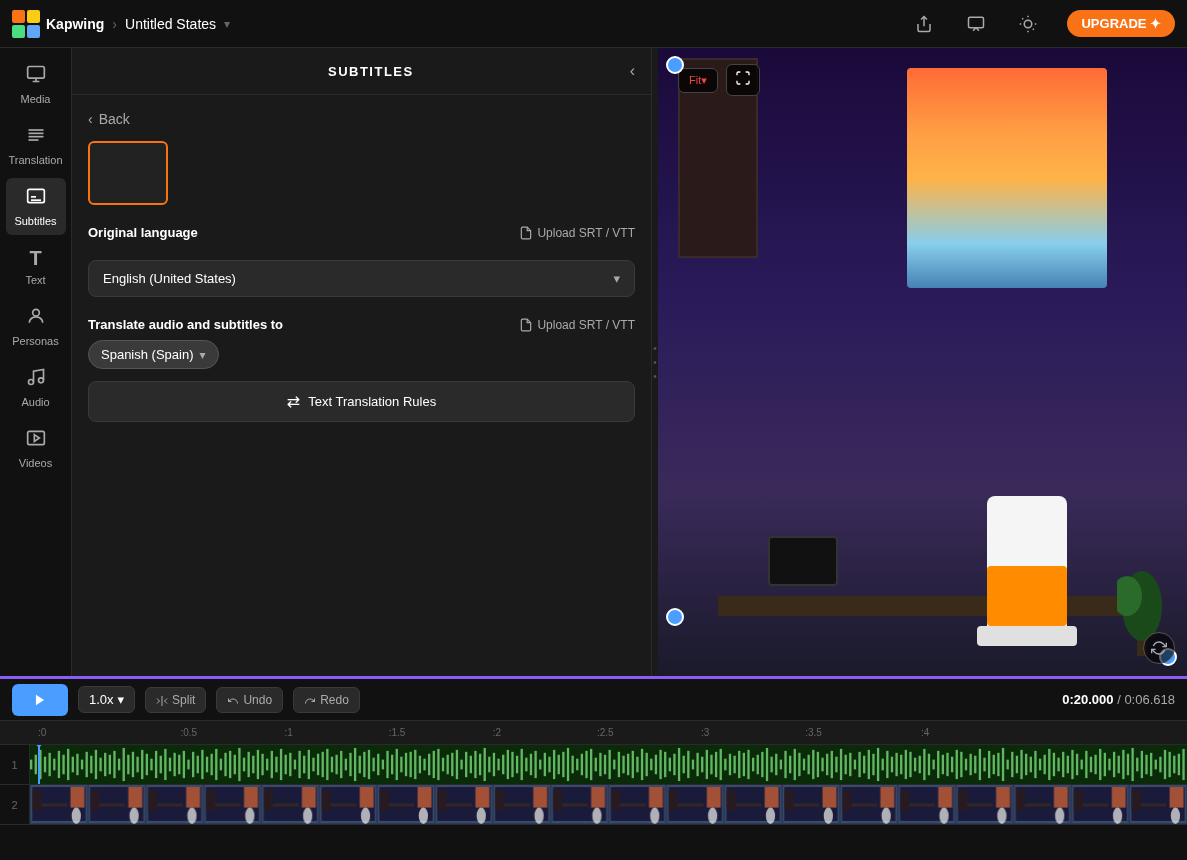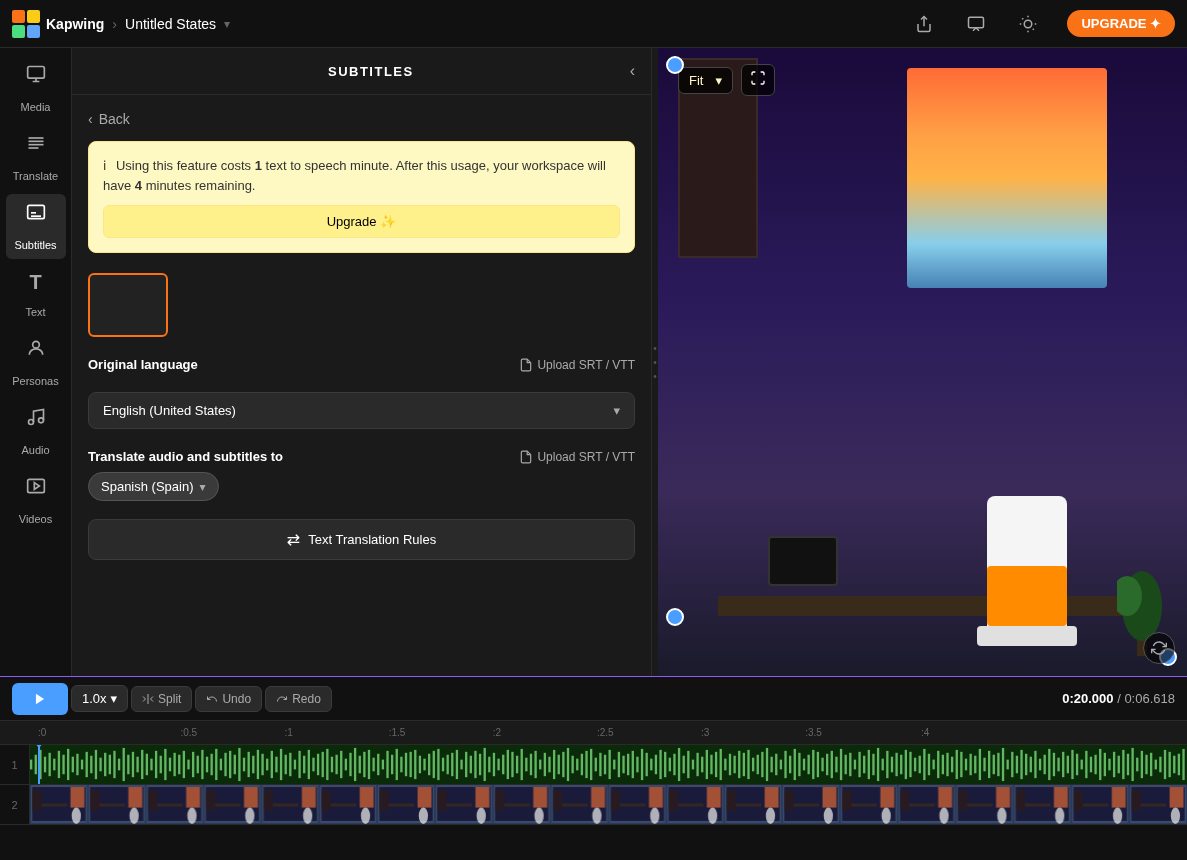--- a/index.html
+++ b/index.html
@@ -89,21 +89,21 @@
       align-items: center;
       padding: 8px 0;
       gap: 4px;
       border-right: 1px solid #2a2a2a;
       flex-shrink: 0;
     }
     .sidebar-item {
       display: flex;
       flex-direction: column;
       align-items: center;
-      gap: 12px;
+      gap: 4px;
       padding: 8px 4px;
       cursor: pointer;
       border-radius: 6px;
       width: 60px;
       color: #aaa;
     }
     .sidebar-item.active {
       background: #2a2a2a;
       color: #fff;
     }
@@ -259,21 +259,21 @@
       display: flex;
       align-items: center;
       gap: 6px;
       background: #3a3a3a;
       border: 1px solid #555;
       border-radius: 16px;
       padding: 6px 12px;
       font-size: 13px;
       color: #fff;
       cursor: pointer;
-      margin-bottom: 6px;
+      margin-bottom: 0;
     }
     .tag-arrow { color: #aaa; font-size: 12px; }
 
     
     .edit-rules-btn {
       width: 100%;
       background: #2a2a2a;
       border: 1px solid #3a3a3a;
       border-radius: 8px;
       padding: 10px;
@@ -315,27 +315,27 @@
       padding: 8px 12px;
       position: absolute;
       top: 8px;
       left: 8px;
       z-index: 10;
     }
     .fit-btn {
       background: rgba(0,0,0,0.7);
       border: 1px solid #444;
       border-radius: 6px;
-      color: #fef9c3;
-      font-size: 13px;
+      color: #ef4444;
+      font-size: 11px;
       padding: 5px 10px;
       cursor: pointer;
       display: flex;
       align-items: center;
-      gap: 12px;
+      gap: 0;
     }
     .preview-icon-btn {
       background: rgba(0,0,0,0.7);
       border: 1px solid #444;
       border-radius: 6px;
       color: #fff;
       font-size: 16px;
       padding: 5px 8px;
       cursor: pointer;
     }
@@ -452,22 +452,22 @@
       z-index: 20;
     }
 
     
     .bottom-controls {
       background: #111;
       height: 44px;
       display: flex;
       align-items: center;
       padding: 0 12px;
-      gap: 3px;
-      border-top: 1px solid #8b5cf6;
+      gap: 10px;
+      border-top: 3px solid #8b5cf6;
       flex-shrink: 0;
     }
     .play-btn {
       background: #4a9eff;
       border: none;
       border-radius: 6px;
       width: 56px;
       height: 32px;
       display: flex;
       align-items: center;
@@ -490,21 +490,21 @@
     }
     .split-btn, .undo-btn, .redo-btn {
       background: #2a2a2a;
       border: 1px solid #3a3a3a;
       border-radius: 6px;
       color: #aaa;
       font-size: 12px;
       padding: 5px 10px;
       cursor: pointer;
       display: flex;
-      align-items: center;
+      align-items: flex-end;
       gap: 4px;
     }
     .bottom-spacer { flex: 1; }
     .time-display {
       font-size: 13px;
       color: #aaa;
       font-variant-numeric: tabular-nums;
     }
     .time-current { color: #fff; font-weight: 600; }
 
@@ -645,21 +645,21 @@
     </div>
     <div class="sidebar-item">
       <span class="sidebar-item-icon">
         <svg width="20" height="20" viewBox="0 0 24 24" fill="none" stroke="currentColor" stroke-width="2">
           <line x1="3" y1="6" x2="21" y2="6"></line>
           <line x1="3" y1="10" x2="21" y2="10"></line>
           <line x1="3" y1="14" x2="21" y2="14"></line>
           <line x1="3" y1="18" x2="15" y2="18"></line>
         </svg>
       </span>
-      <span class="sidebar-item-label">Translate</span>
+      <span class="sidebar-item-label">Translation</span>
     </div>
     <div class="sidebar-item active">
       <span class="sidebar-item-icon">
         <svg width="20" height="20" viewBox="0 0 24 24" fill="none" stroke="currentColor" stroke-width="2">
           <rect x="2" y="4" width="20" height="16" rx="2"></rect>
           <line x1="6" y1="13" x2="12" y2="13"></line>
           <line x1="6" y1="17" x2="18" y2="17"></line>
         </svg>
       </span>
       <span class="sidebar-item-label">Subtitles</span>
@@ -704,27 +704,20 @@
       <span class="panel-title">SUBTITLES</span>
       <button class="panel-collapse-btn">‹</button>
     </div>
     <div class="panel-body">
 
       <button class="back-btn">
         <span>‹</span>
         <span>Back</span>
       </button>
 
-      <div class="warning-box">
-        <div class="warning-box-text">
-          <span style="margin-right:6px;">ℹ</span>
-          <span>Using this feature costs </span><strong>1</strong><span> text to speech minute. After this usage, your workspace will have </span><strong>4</strong><span> minutes remaining.</span>
-        </div>
-        <button class="upgrade-yellow-btn">Upgrade ✨</button>
-      </div>
 
       <div class="asset-thumb"></div>
 
       <div class="field-row">
         <span class="field-label">Original language</span>
         <a class="upload-link">
           <svg width="14" height="14" viewBox="0 0 24 24" fill="none" stroke="currentColor" stroke-width="2">
             <path d="M14 2H6a2 2 0 0 0-2 2v16a2 2 0 0 0 2 2h12a2 2 0 0 0 2-2V8z"></path>
             <polyline points="14 2 14 8 20 8"></polyline>
           </svg>

